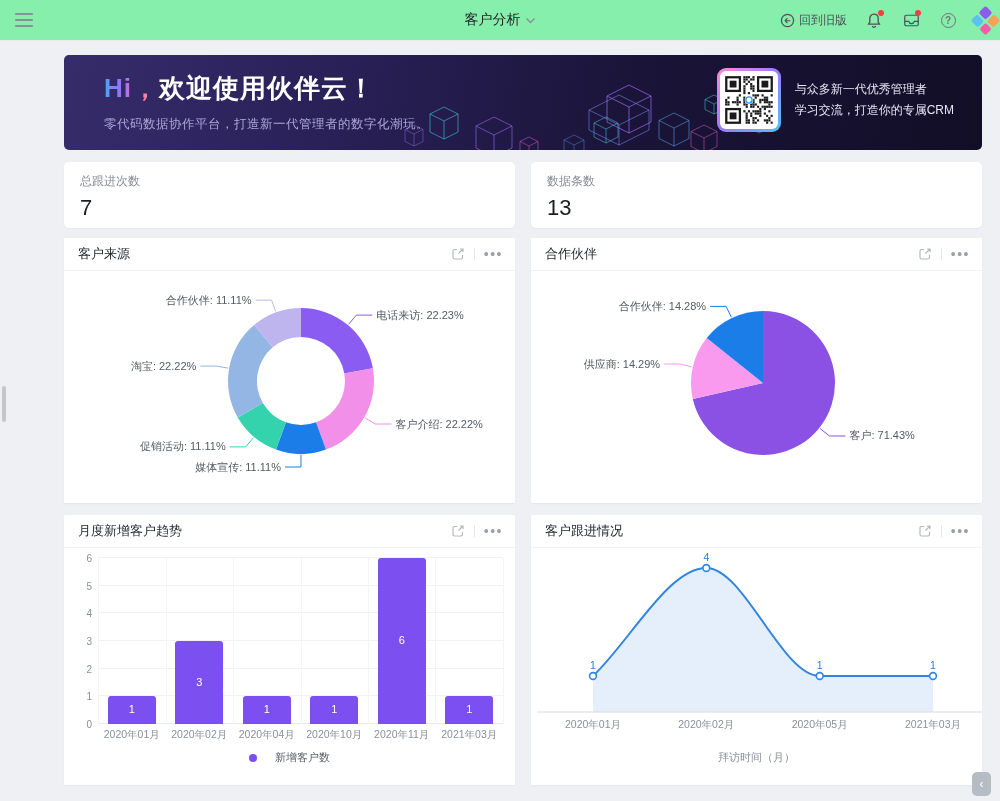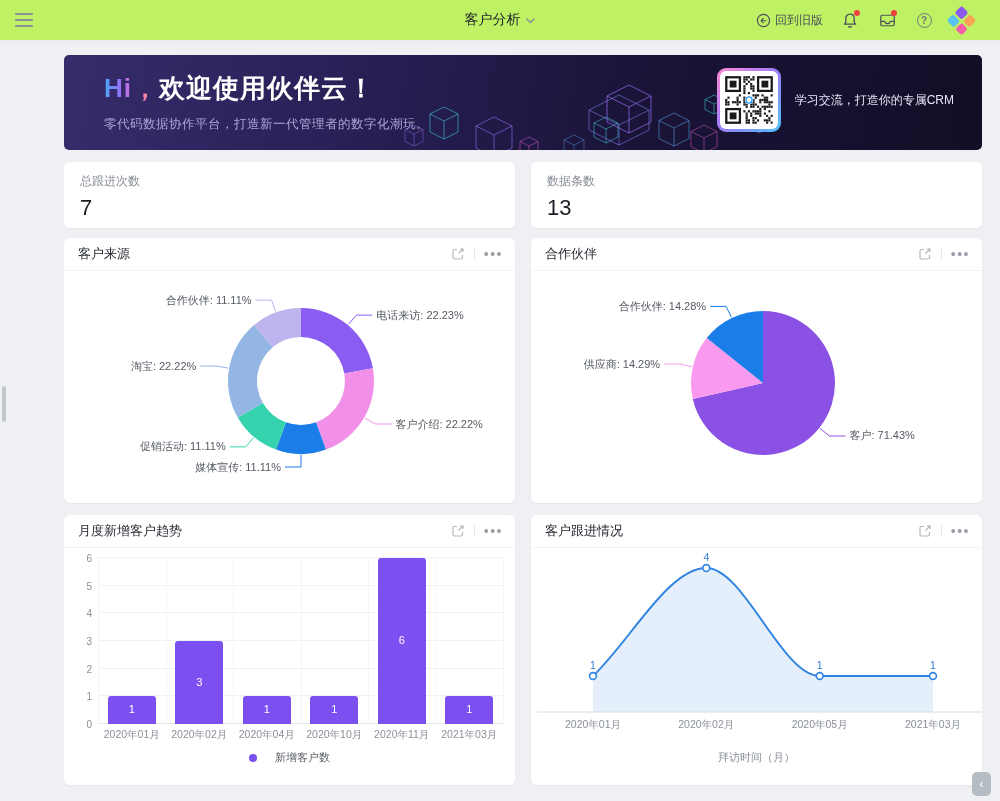--- a/index.html
+++ b/index.html
@@ -1,28 +1,28 @@
 <!DOCTYPE html>
 <html><head>
 <meta charset="utf-8">
 <style>
   * { margin:0; padding:0; box-sizing:border-box; }
   html,body { width:1000px; height:801px; overflow:hidden;
     font-family:"Liberation Sans","DejaVu Sans",sans-serif; background:#eef0f3; color:#22252b; }
 
   
-  .topbar { position:relative; height:41px; background:#bef264; border-bottom:1px solid #e9ebee;
+  .topbar { position:relative; height:41px; background:#86efac; border-bottom:1px solid #e9ebee;
     display:flex; align-items:center; }
   .hamburger { width:18px; height:14px; display:flex; flex-direction:column; justify-content:space-between;
     margin-left:15px; cursor:pointer; }
   .hamburger span { display:block; height:2px; background:#8a8f98; border-radius:1px; }
   .tb-center { position:absolute; left:50%; top:0; height:100%; transform:translateX(-50%);
     display:flex; align-items:center; gap:5px; cursor:pointer; }
   .tb-title { font-size:14px; color:#22252b; }
-  .tb-right { position:absolute; right:28px; top:0; height:100%; display:flex; align-items:center; gap:17px; }
+  .tb-right { position:absolute; right:4px; top:0; height:100%; display:flex; align-items:center; gap:17px; }
   .back-old { display:flex; align-items:center; gap:4px; font-size:12px; color:#4d5159; cursor:pointer; }
   .icon-btn { position:relative; width:20px; height:20px; display:flex; align-items:center; justify-content:center; cursor:pointer; }
   .icon-btn .dot { position:absolute; top:0px; right:0px; width:6px; height:6px; background:#f43f3f; border-radius:50%; }
   .help-circle { width:15px; height:15px; border:1.4px solid #6f747d; border-radius:50%;
     font-size:10px; color:#6f747d; display:flex; align-items:center; justify-content:center; font-weight:bold; }
   .logo { width:21px; height:21px; transform:rotate(45deg); display:grid; grid-template-columns:1fr 1fr; gap:2px; }
   .logo i { display:block; border-radius:2.5px; }
   .logo i:nth-child(1){ background:#8e5bf0; } .logo i:nth-child(2){ background:#f9a255; }
   .logo i:nth-child(3){ background:#59c2f2; } .logo i:nth-child(4){ background:#f65ca8; }
 
@@ -48,21 +48,21 @@
   .stats-row, .grid2 { display:grid; grid-template-columns:1fr 1fr; column-gap:16px; }
   .stats-row { margin-top:12px;border-radius:21px; }
   .stat-card { background:#fff; border-radius:5px; height:66px; padding:11px 16px;
     box-shadow:0 1px 2px rgba(20,24,38,0.04); }
   .stat-label { font-size:12px; color:#878c96; }
   .stat-value { font-size:22px; color:#1a1d24; margin-top:5px; }
 
   
   .grid2 { margin-top:10px; }
   .row2 { margin-top:12px; }
-  .chart-card { background:#fff; border-radius:6px; box-shadow:0 1px 2px rgba(20,24,38,0.04); overflow:hidden; }
+  .chart-card { background:#fff; border-radius:1px; box-shadow:0 1px 2px rgba(20,24,38,0.04); overflow:hidden; }
   .row1 .chart-card { height:265px; } .row2 .chart-card { height:270px; }
   .card-header { height:33px; display:flex; align-items:center; padding:0 12px 0 14px;
     border-bottom:1px solid #f2f3f5; }
   .card-title { font-size:13px; color:#262a31; font-weight:500; flex:1; }
   .card-tools { display:flex; align-items:center; gap:9px; color:#b3b8bf; }
   .tool-divider { width:1px; height:12px; background:#e6e8eb; }
   .more-dots { font-size:14px; letter-spacing:1.5px; color:#9aa0a8; line-height:8px; cursor:pointer; }
   .card-body { position:relative; }
 
   
@@ -295,20 +295,21 @@
             <rect x="43.5" y="6.590909090909091" width="7.909090909090908" height="7.909090909090908" fill="#1a1a1a"></rect>
             <rect x="1.3181818181818181" y="38.22727272727273" width="18.454545454545453" height="18.454545454545453" fill="#1a1a1a"></rect>
             <rect x="3.954545454545454" y="40.86363636363637" width="13.181818181818182" height="13.181818181818182" fill="#fff"></rect>
             <rect x="6.590909090909091" y="43.5" width="7.909090909090908" height="7.909090909090908" fill="#1a1a1a"></rect>
             <circle cx="29" cy="29" r="5" fill="#fff"></circle>
             <circle cx="29" cy="29" r="3.6" fill="none" stroke="#2f9bf0" stroke-width="1.6"></circle>
             <circle cx="31.5" cy="31.5" r="1.2" fill="#2f9bf0"></circle>
           </svg>
       </span>
       <div class="qr-caption">
+        <div>与众多新一代优秀管理者</div>
         <div>学习交流，打造你的专属CRM</div>
       </div>
     </div>
   </div>
 
   <div class="stats-row">
     <div class="stat-card">
       <div class="stat-label">总跟进次数</div>
       <div class="stat-value">7</div>
     </div>

